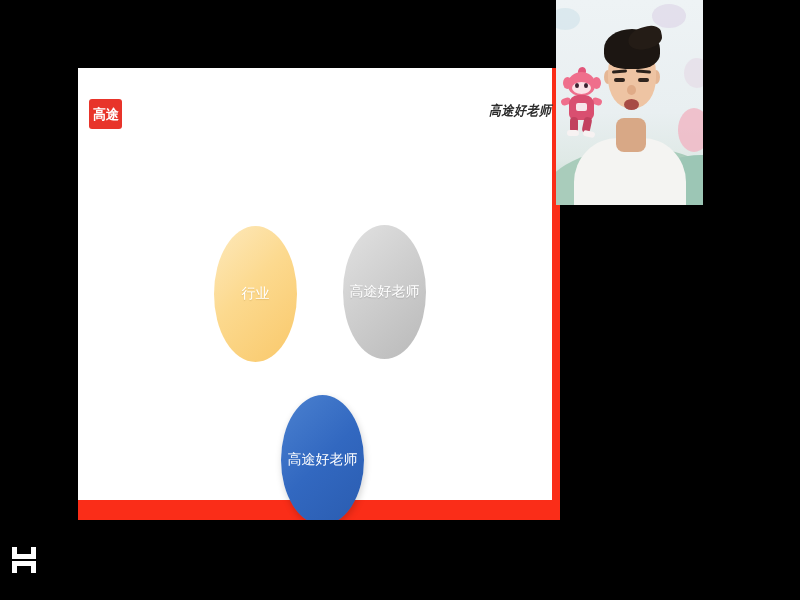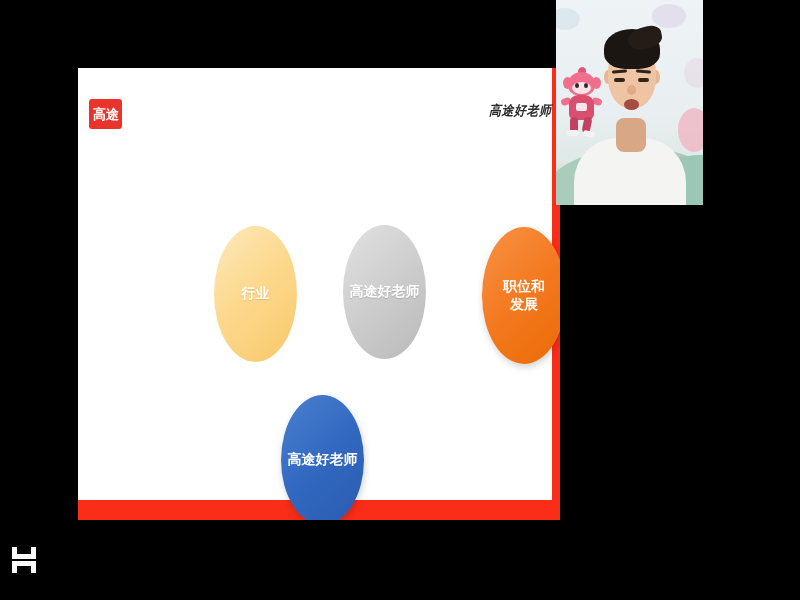--- a/index.html
+++ b/index.html
@@ -103,23 +103,23 @@
     transform: scaleY(1.12);
   }
 
   
   .bubble {
     position: absolute;
     border-radius: 50%;
     display: flex;
     align-items: center;
     justify-content: center;
-    text-align: center;
+    text-align: right;
     color: #ffffff;
-    font-weight: bold;
+    font-weight: normal;
     font-family: "DejaVu Sans", sans-serif;
     line-height: 1.25;
     z-index: 4;
     box-sizing: border-box;
   }
 
   #bubble-industry {
     left: 136px; top: 158px;
     width: 83px; height: 136px;
     background: linear-gradient(135deg, #fde9bc 0%, #fcd98e 45%, #f9c86a 100%);
@@ -348,26 +348,20 @@
     <div class="slide-corner-notch"></div>
 
     <div class="bubble" id="bubble-industry">
       <span>行业</span>
     </div>
 
     <div class="bubble" id="bubble-company">
       <span>高途好老师</span>
     </div>
 
-    <div class="bubble" id="bubble-position">
-      <span>
-        <span>职位和</span>
-        <span class="bubble-line2">发展</span>
-      </span>
-    </div>
 
     <div class="bubble" id="bubble-salary">
       <span>高途好老师</span>
     </div>
 
   </div>
 
   <div class="logo-badge">
     <span class="logo-text">高途</span>
   </div>

